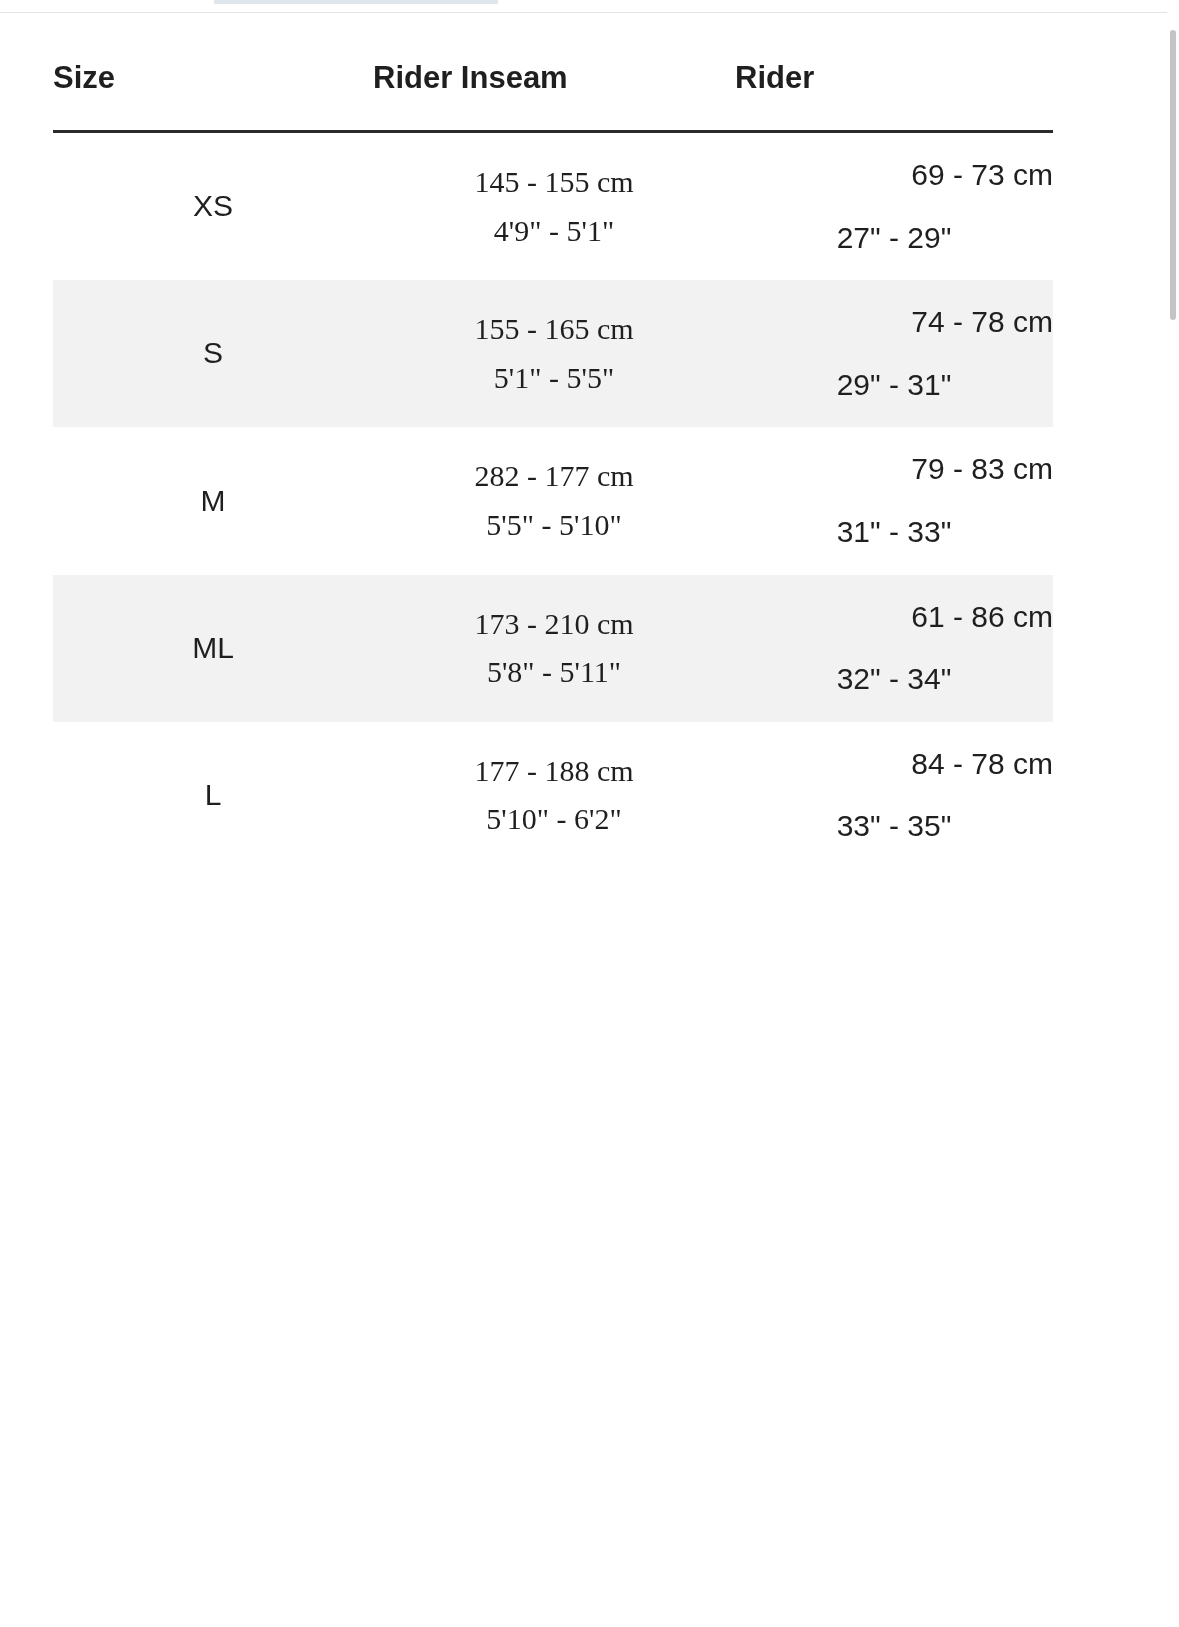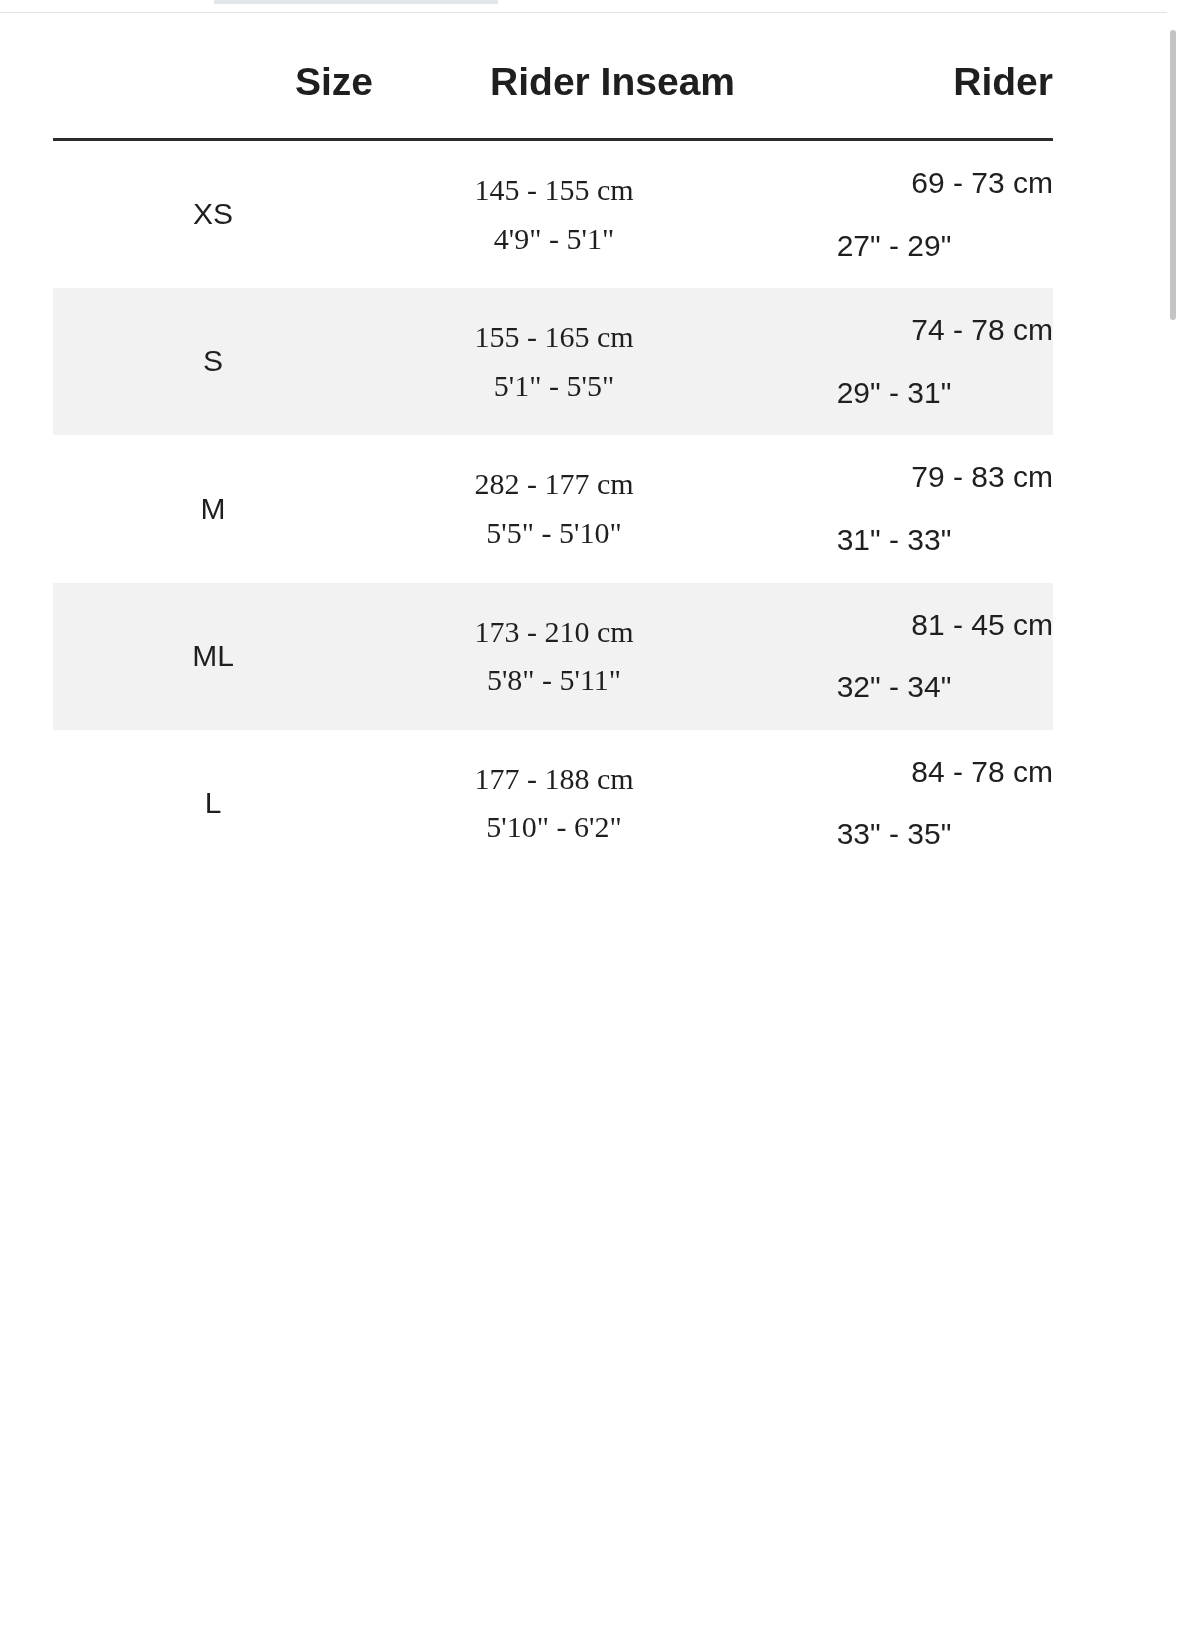--- a/index.html
+++ b/index.html
@@ -63,25 +63,25 @@
   }
 
   table.size-table {
     border-collapse: collapse;
     width: 1000px;
     margin-left: 53px;
     table-layout: fixed;
   }
 
   table.size-table thead th {
-    font-size: 39px;
+    font-size: 31px;
     font-weight: bold;
     color: #1f1f1f;
     padding: 48px 0 34px 0;
-    text-align: right;
+    text-align: left;
     border-bottom: 3px solid #2b2b2b;
     vertical-align: middle;
   }
 
   table.size-table thead th.col-size { width: 320px; }
   table.size-table thead th.col-height { width: 362px; }
   table.size-table thead th.col-inseam { width: 318px; }
 
   table.size-table tbody td {
     font-size: 30px;
@@ -181,21 +181,21 @@
       <tr class="shaded">
         <td class="cell-size">ML</td>
         <td class="cell-height">
           <span class="height-lines">
             <span class="ln">173 - 210 cm</span>
             <span class="ln">5'8" - 5'11"</span>
           </span>
         </td>
         <td class="cell-inseam">
           <span class="inseam-lines">
-            <span class="ln">81 - 45 cm</span>
+            <span class="ln">61 - 86 cm</span>
             <span class="ln">32" - 34"</span>
           </span>
         </td>
       </tr>
 
       <tr>
         <td class="cell-size">L</td>
         <td class="cell-height">
           <span class="height-lines">
             <span class="ln">177 - 188 cm</span>

